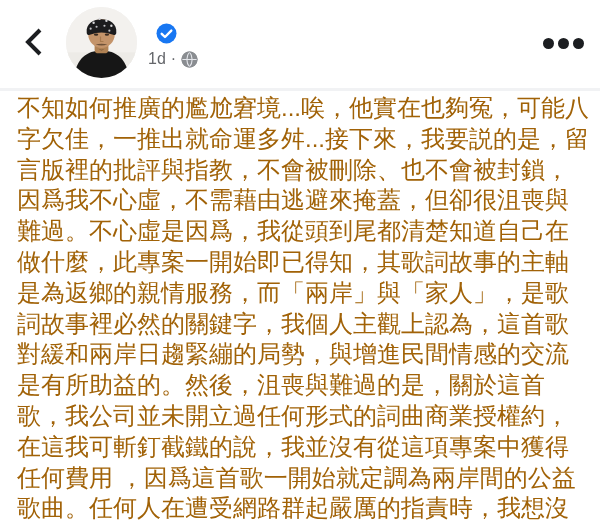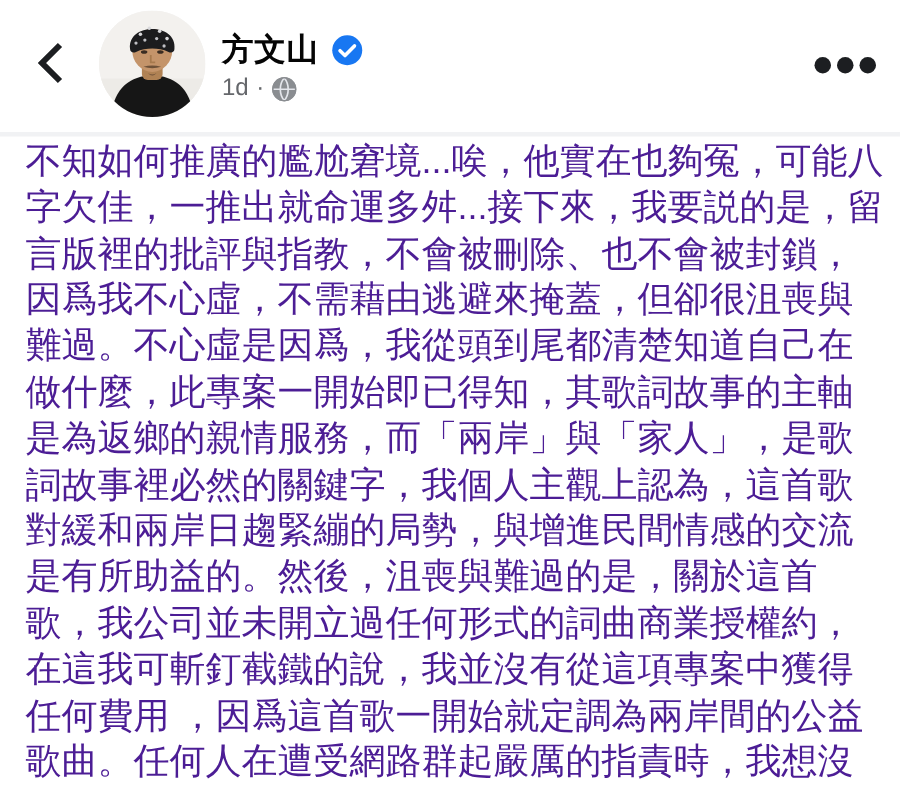--- a/index.html
+++ b/index.html
@@ -91,21 +91,21 @@
     background: #f1f2f4;
   }
 
   
   .post-text {
     position: absolute;
     top: 93px; left: 0; right: 0; bottom: 0;
     padding: 0 17px;
     font-size: 24px;
     line-height: 30.8px;
-    color: #4c1d95;
+    color: #a16207;
     white-space: pre;
     overflow: hidden;
   }
 </style>
 </head>
 <body>
 
 <div class="page">
 
   <header class="header">
@@ -142,21 +142,20 @@
 
         <path d="M35,30 L35,35 L38,35" fill="none" stroke="#a77a4e" stroke-width="1.2"></path>
 
         <path d="M30,38 Q36,36.5 42,38 Q36,40 30,38 Z" fill="#6e5138"></path>
         <path d="M33,42 Q36,44.5 39,42 Q36,46 33,42 Z" fill="#6e5138"></path>
       </svg>
     </div>
 
     <div class="head-text">
       <div class="name-row">
-        <span class="profile-name">方文山</span>
         <span class="verified-badge">
           <svg width="21" height="21" viewBox="0 0 21 21">
             <circle cx="10.5" cy="10.5" r="10" fill="#1877f2"></circle>
             <path d="M5.7 10.8 L9 14 L15.3 7.6" fill="none" stroke="#ffffff" stroke-width="2.4" stroke-linecap="round" stroke-linejoin="round"></path>
           </svg>
         </span>
       </div>
       <div class="meta-row">
         <span>1d</span>
         <span class="meta-sep">·</span>

